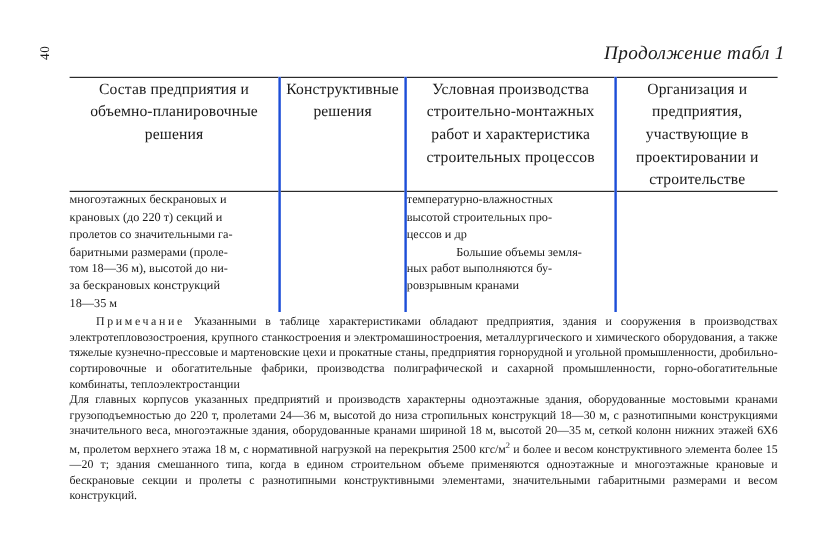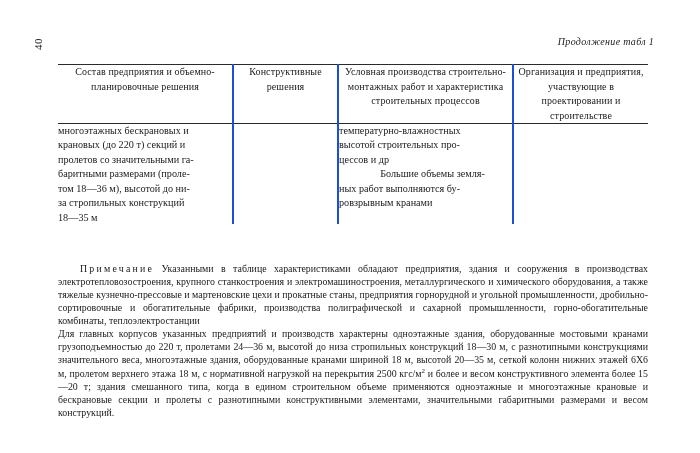--- a/index.html
+++ b/index.html
@@ -29,21 +29,21 @@
     font-size: 11px;
     letter-spacing: 0.5px;
     transform: rotate(-90deg);
     transform-origin: center center;
     font-family: "Liberation Serif", serif;
   }
   .header-right {
     position: absolute;
     right: 46px;
     top: 36px;
-    font-size: 10px;
+    font-size: 16px;
     font-style: italic;
     letter-spacing: 0.3px;
   }
   
   .table-wrap {
     position: absolute;
     left: 58px;
     top: 64px;
     width: 590px;
   }
@@ -57,21 +57,21 @@
     padding: 0;
   }
   .hrule {
     border-top: 1px solid #2b2b2b;
   }
   .col-sep {
     border-left: 2px solid #1d4ed8;
   }
   thead th {
     font-weight: normal;
-    font-size: 10px;
+    font-size: 13px;
     line-height: 1.45;
     text-align: center;
     padding: 7px 7px 9px 7px;
     letter-spacing: 0.1px;
     hyphens: manual;
   }
   tbody td {
     font-size: 10.2px;
     line-height: 1.32;
     padding: 8px 8px 18px 8px;
@@ -137,21 +137,21 @@
       </thead>
       <tbody>
         <tr>
           <td class="hrule">
             <div class="cell-inner">
               <p>многоэтажных бескрановых и</p>
               <p>крановых (до 220 т) секций и</p>
               <p>пролетов со значительными га-</p>
               <p>баритными размерами (проле-</p>
               <p>том 18—36 м), высотой до ни-</p>
-              <p>за стропильных конструкций</p>
+              <p>за бескрановых конструкций</p>
               <p>18—35 м</p>
             </div>
           </td>
           <td class="hrule col-sep">
             <div class="cell-inner">&nbsp;</div>
           </td>
           <td class="hrule col-sep">
             <div class="cell-inner">
               <p>температурно-влажностных</p>
               <p>высотой строительных про-</p>

